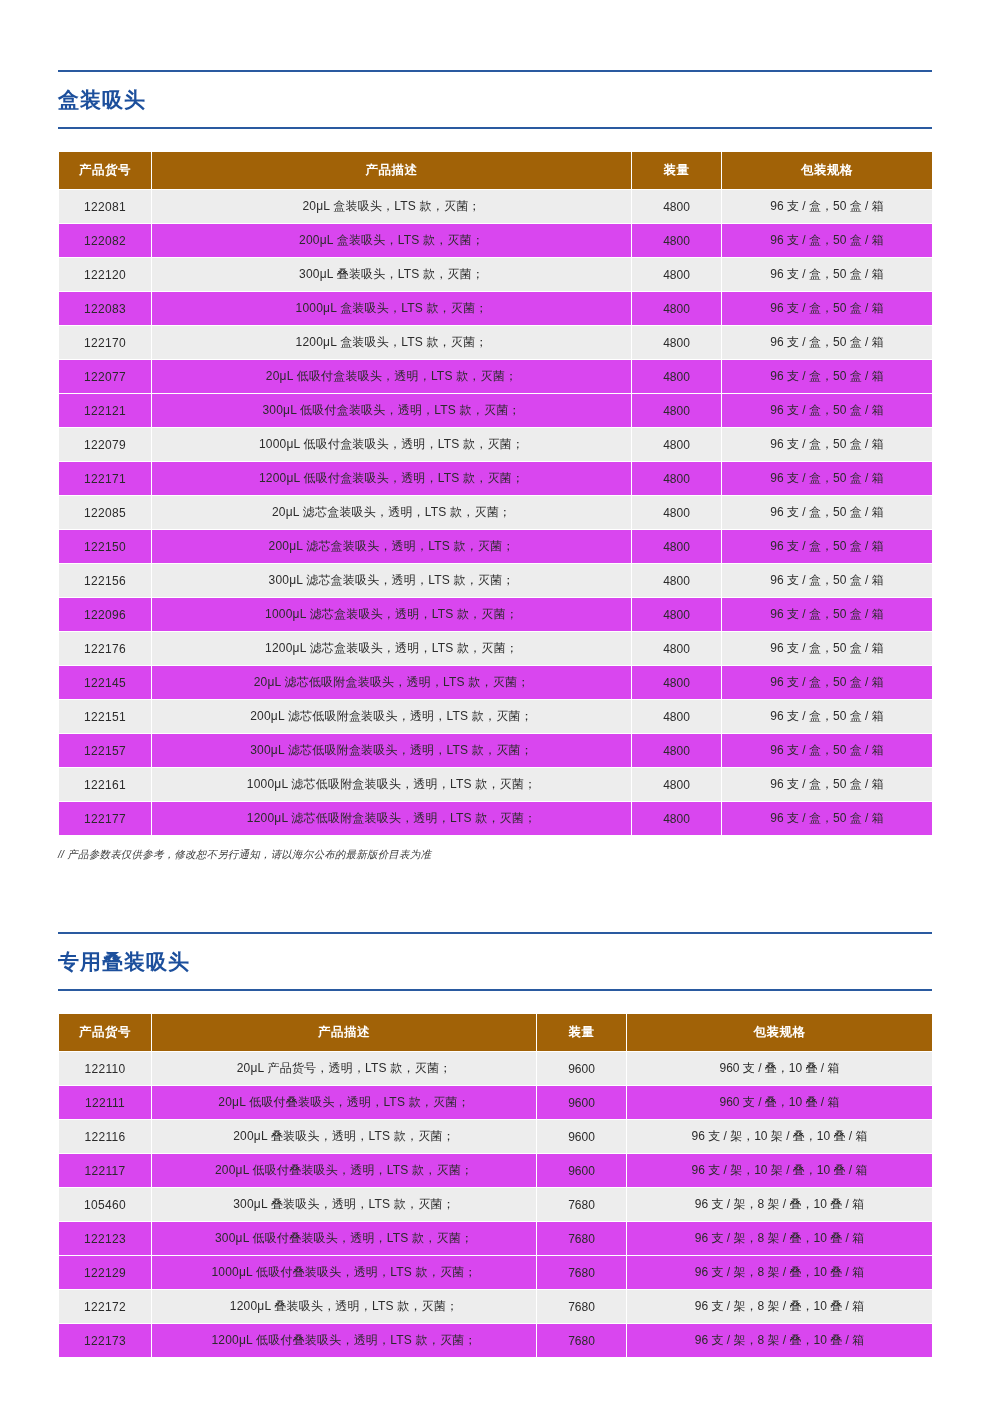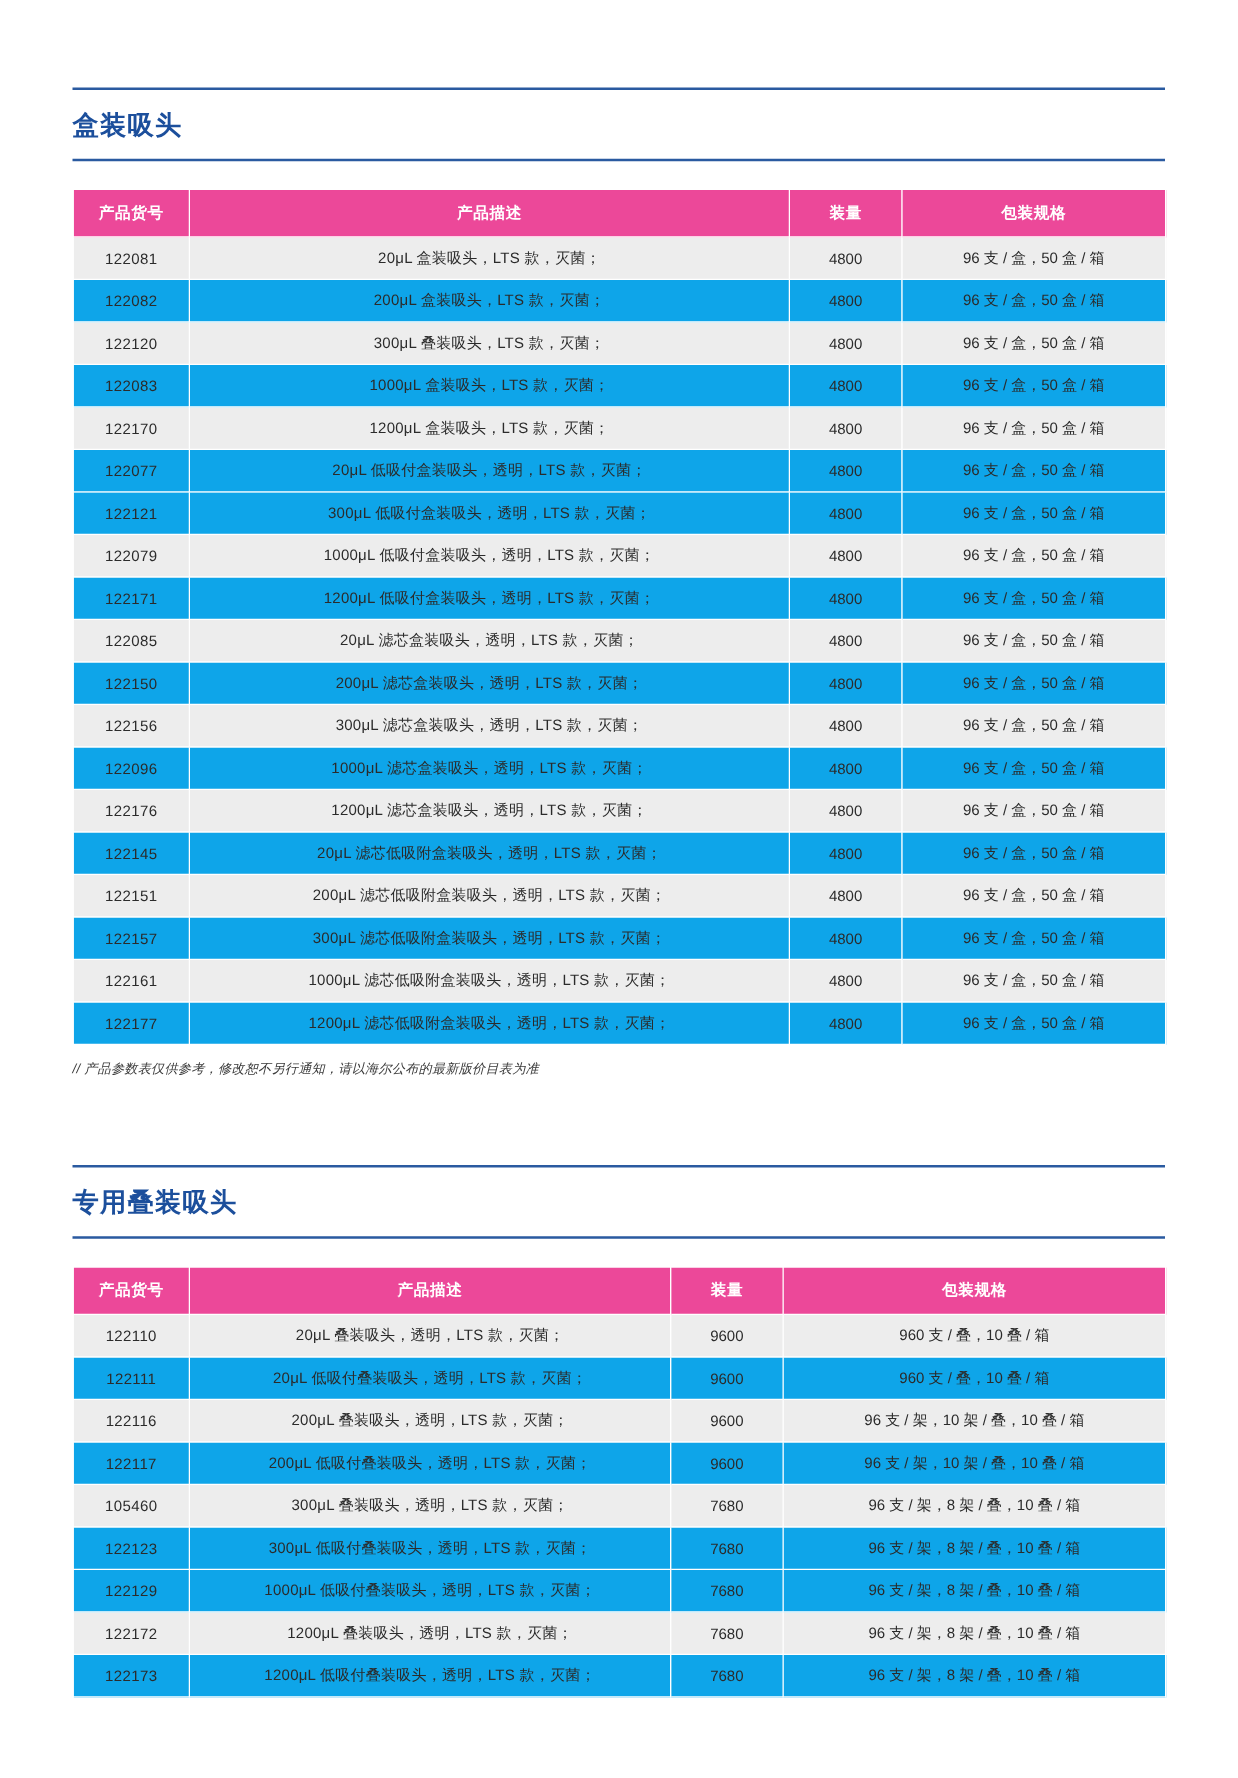--- a/index.html
+++ b/index.html
@@ -36,39 +36,39 @@
     font-weight: bold;
     letter-spacing: 1px;
   }
   table.products {
     border-collapse: collapse;
     width: 100%;
     margin-top: 22px;
     table-layout: fixed;
   }
   table.products th {
-    background: #ec4899;
+    background: #a16207;
     color: #ffffff;
     font-size: 12.5px;
     font-weight: bold;
     padding: 10px 4px;
     text-align: center;
     border: 1px solid #ffffff;
     letter-spacing: 0.5px;
   }
   table.products td {
     font-size: 12px;
     padding: 8px 4px;
     text-align: center;
     border: 1px solid #ffffff;
     color: #2b2b2b;
     background: #ededed;
   }
   table.products tr.odd td {
-    background: #0ea5e9;
+    background: #d946ef;
   }
   td.code {
     font-size: 12px;
     letter-spacing: 0.3px;
   }
   td.desc {
     letter-spacing: 0.2px;
   }
   .note {
     text-align: left;
@@ -248,21 +248,21 @@
         <tr>
           <th>产品货号</th>
           <th>产品描述</th>
           <th>装量</th>
           <th>包装规格</th>
         </tr>
       </thead>
       <tbody>
           <tr>
             <td class="code">122110</td>
-            <td class="desc">20μL 叠装吸头，透明，LTS 款，灭菌；</td>
+            <td class="desc">20μL 产品货号，透明，LTS 款，灭菌；</td>
             <td class="qty">9600</td>
             <td class="pack">960 支 / 叠，10 叠 / 箱</td>
           </tr>
           <tr class="odd">
             <td class="code">122111</td>
             <td class="desc">20μL 低吸付叠装吸头，透明，LTS 款，灭菌；</td>
             <td class="qty">9600</td>
             <td class="pack">960 支 / 叠，10 叠 / 箱</td>
           </tr>
           <tr>

